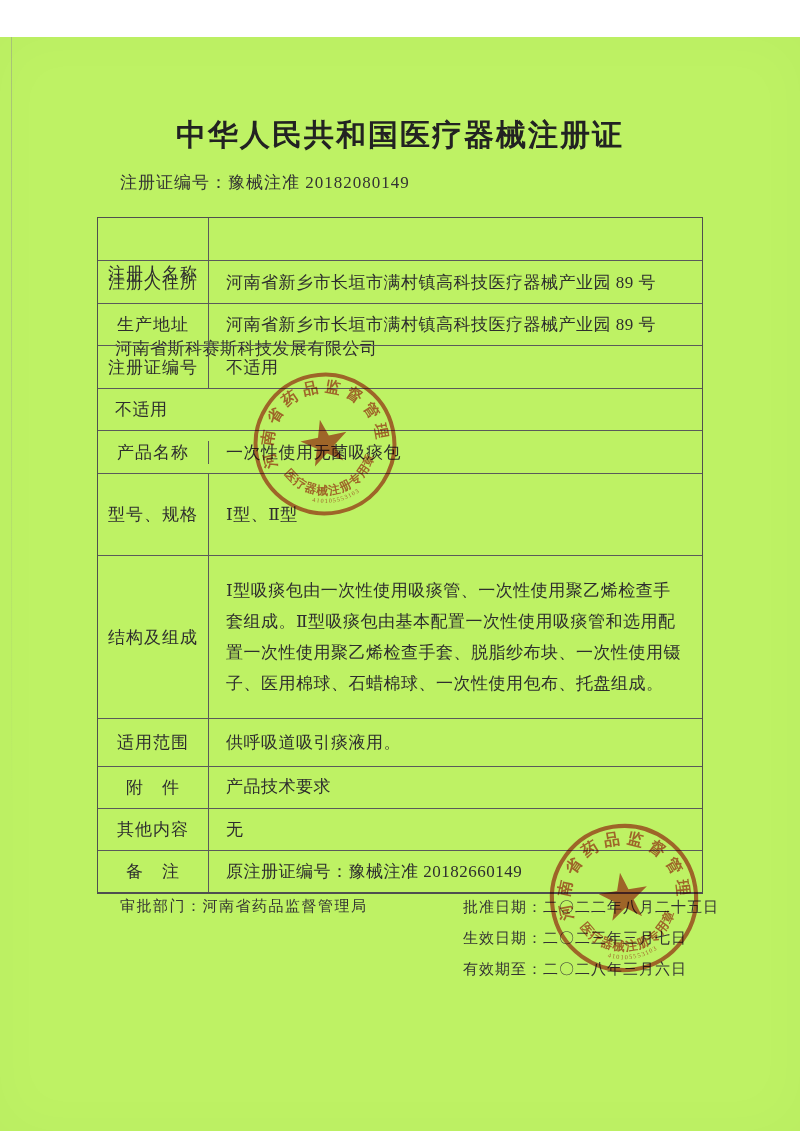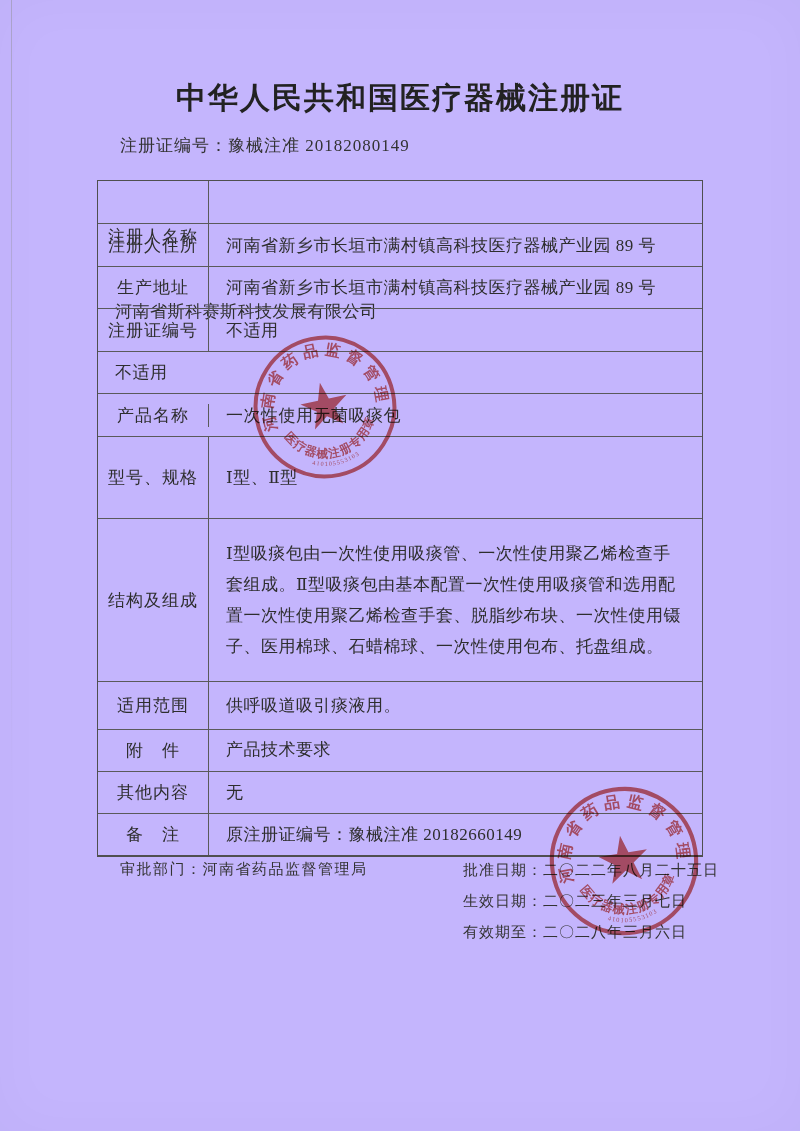--- a/index.html
+++ b/index.html
@@ -2,21 +2,21 @@
 <html><head>
 <meta charset="utf-8">
 <style>
   * { margin:0; padding:0; box-sizing:border-box; }
   html,body { background:#ffffff; }
   body {
     width:800px; height:1131px; position:relative; overflow:hidden;
     font-family:"Liberation Serif","DejaVu Serif",serif;
     color:#2e2e2e;
   }
-  .page { position:absolute; inset:0; background:#c4b5fd; box-shadow:inset 0 0 60px rgba(0,0,0,0.025); }
+  .page { position:absolute; inset:0; background:#bef264; box-shadow:inset 0 0 60px rgba(0,0,0,0.025);margin-top:37px; }
   .scan-line {
     position:absolute; left:11px; top:0; height:70%; width:1px;
     background:linear-gradient(to bottom, rgba(140,140,140,.45), rgba(140,140,140,0));
   }
   .title {
     position:absolute; top:78px; left:0; width:100%;
     text-align:center; font-size:30px; font-weight:700; letter-spacing:2px; color:#222;
   }
   .regno {
     position:absolute; top:134px; left:120px;

